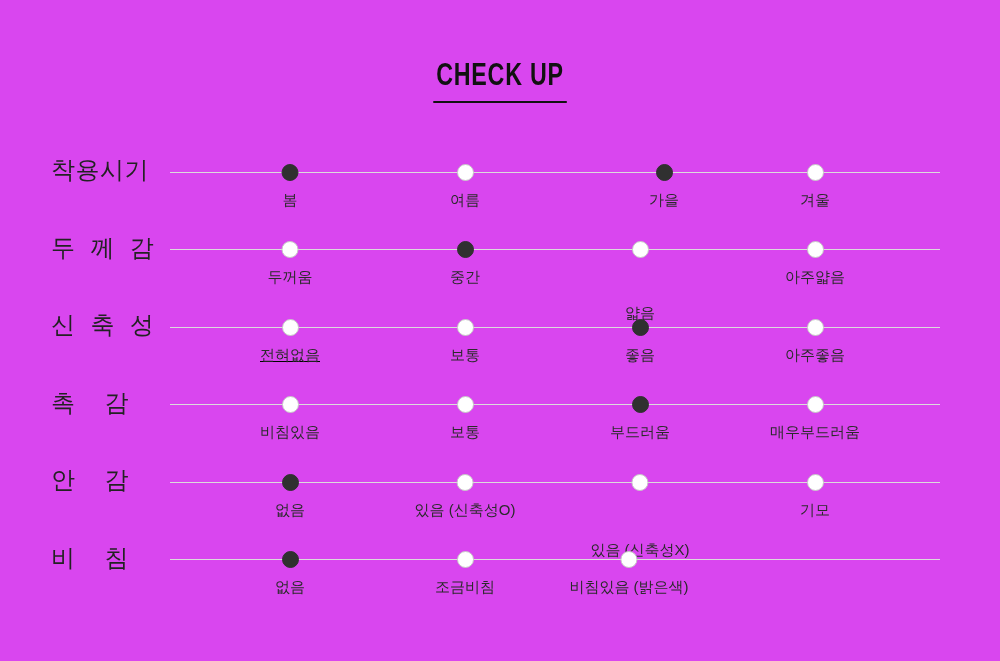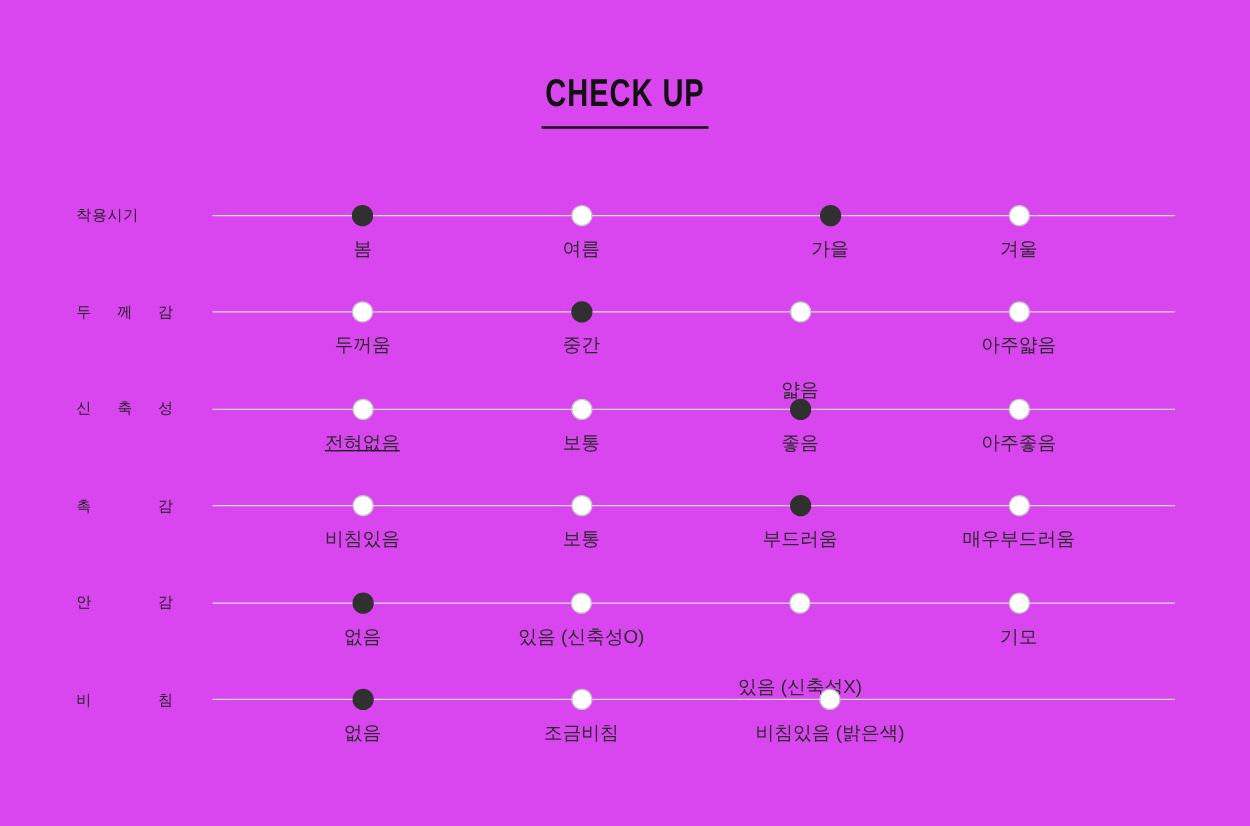--- a/index.html
+++ b/index.html
@@ -34,31 +34,32 @@
     inset: 0;
   }
   .row {
     position: absolute;
     left: 0;
     width: 100%;
     height: 0;
   }
   .row-label {
     position: absolute;
-    left: 61px;
+    left: 51px;
     width: 78px;
     top: 0;
     transform: translateY(-52%);
-    font-size: 12px;
+    font-size: 24px;
     line-height: 1;
     color: #222222;
     text-align: justify;
     text-align-last: justify;
     white-space: nowrap;
     letter-spacing: 0.5px;
+    font-family: Liberation Mono, monospace;
   }
   .track {
     position: absolute;
     left: 170px;
     top: 0;
     width: 770px;
     height: 0;
   }
   .line {
     position: absolute;
@@ -217,20 +218,20 @@
     <div class="track">
       <div class="line"></div>
     <div class="opt" style="left: 120px;">
     <span class="dot filled" style="background: rgb(48, 48, 48); border-color: rgb(48, 48, 48);"></span>
     <span class="opt-label">없음</span>
   </div>
           <div class="opt" style="left: 295px;">
     <span class="dot"></span>
     <span class="opt-label">조금비침</span>
   </div>
-          <div class="opt" style="left: 494px;">
+          <div class="opt" style="left: 459px;">
     <span class="dot"></span>
     <span class="opt-label">비침있음 (밝은색)</span>
   </div>
         </div>
   </div>
     </div>
 </div>
 
 </body></html>

